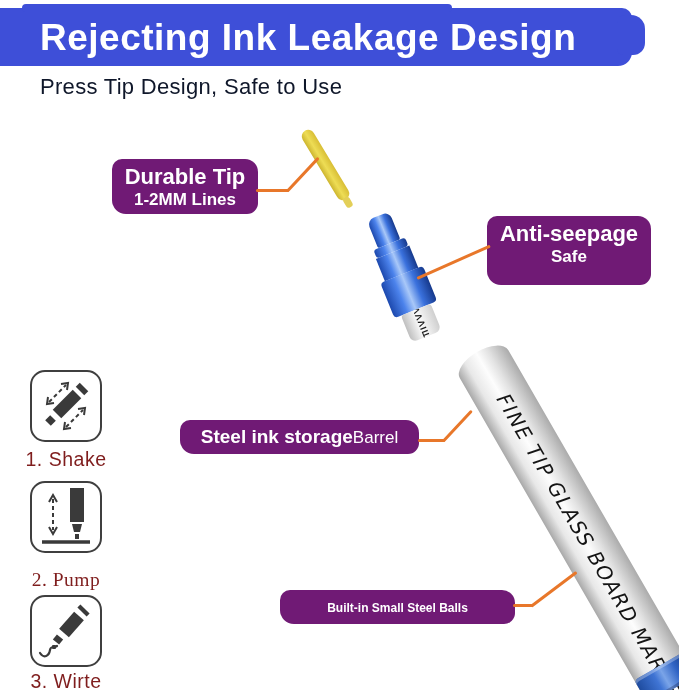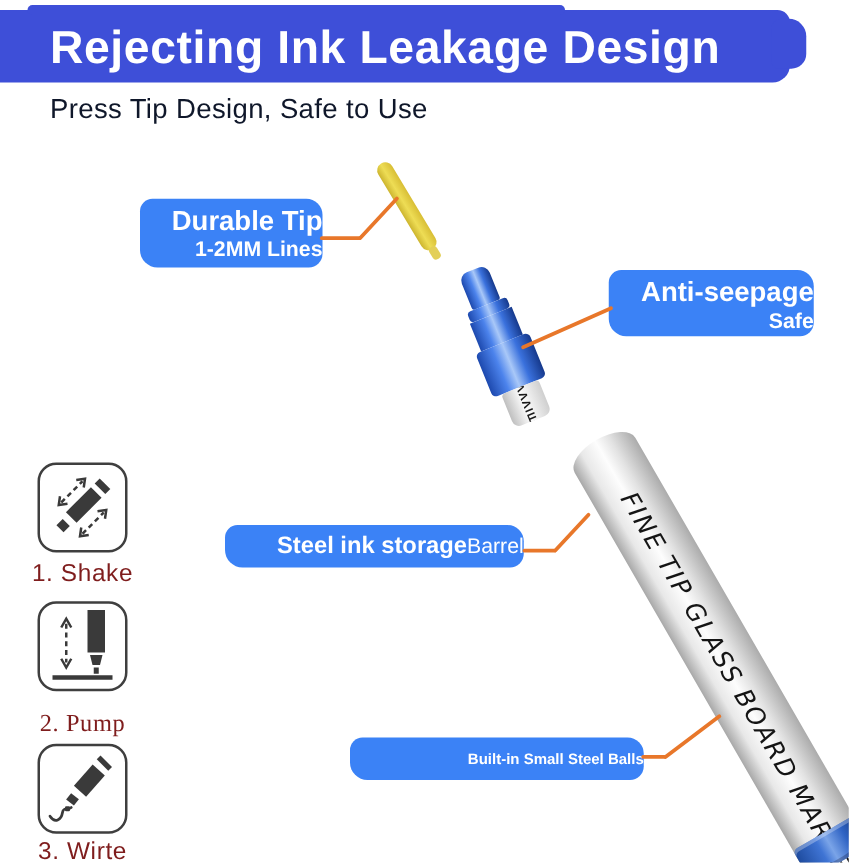--- a/index.html
+++ b/index.html
@@ -84,25 +84,25 @@
   }
   .endcap {
     position:absolute; left:0; bottom:0; width:56px; height:27px;
     background:linear-gradient(90deg,#1e4b9e,#3f74d4 35%,#7aa4e8 50%,#2f63c4 75%,#173e88);
     border-radius:4px 4px 24px 24px / 4px 4px 14px 14px;
     box-shadow:inset 0 3px 0 rgba(255,255,255,0.3), inset 0 -3px 0 rgba(0,0,30,0.25);
   }
 
   
   .badge {
-    position:absolute; background:#3b82f6; color:#ffffff; text-align:right;
+    position:absolute; background:#701a75; color:#ffffff; text-align:center;
     border-radius:10px 13px 11px 14px;
   }
   #badge-durable { left:112px; top:159px; width:146px; height:55px; }
-  #badge-anti    { left:487px; top:216px; width:164px; height:53px; }
+  #badge-anti    { left:487px; top:216px; width:164px; height:69px; }
   #badge-storage { left:180px; top:420px; width:239px; height:34px; line-height:34px; }
   #badge-steel   { left:280px; top:590px; width:235px; height:34px; line-height:34px; }
   .b1 { display:block; font-size:22px; font-weight:bold; margin-top:5px; }
   .b2 { display:block; font-size:17px; font-weight:bold; }
   .b-bold  { font-size:19px; font-weight:bold; }
   .b-light { font-size:17px; margin-left:0; }
   .b-one   { font-size:12px; font-weight:bold; }
 
   
   .cline {

